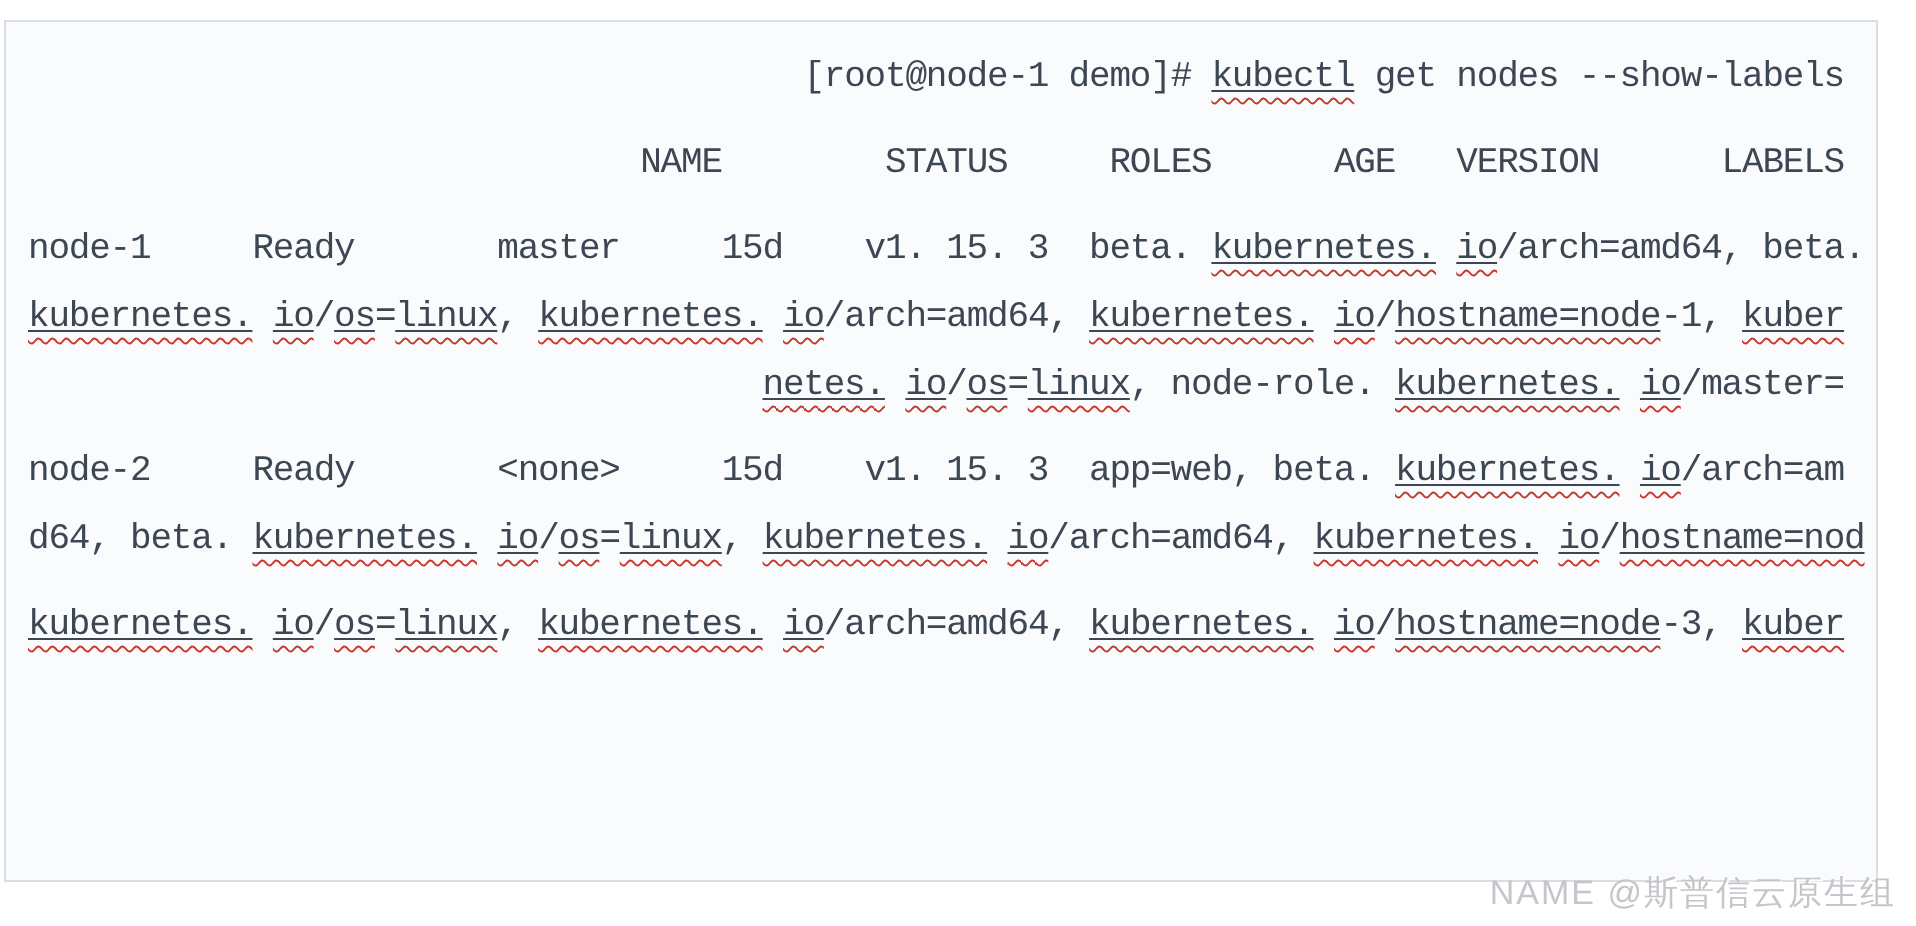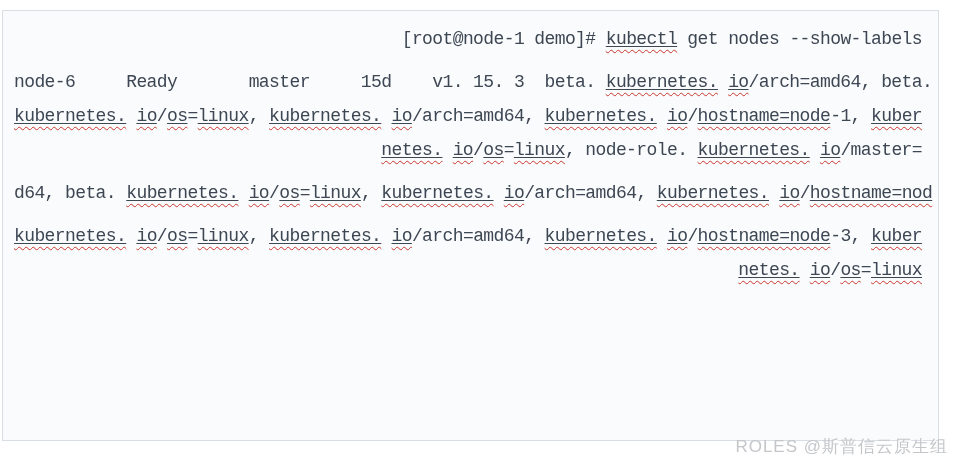--- a/index.html
+++ b/index.html
@@ -63,27 +63,30 @@
 </style>
 </head>
 <body>
 
 <div class="terminal">
   <div>
       <div class="para">
         <div class="line"><span>[root@node-1 demo]# </span><span class="sq"><span class="squ">kubectl</span></span><span> get nodes --show-labels</span></div>
       </div>
       <div class="para">
-        <div class="line"><span>node-6     Ready       master     15d    v1. 15. 3  beta. </span><span class="sq"><span class="squ">kubernetes.</span></span><span> </span><span class="sq"><span class="squ">io</span></span><span>/arch=amd64, beta.</span></div>
+        <div class="line"><span>NAME        STATUS     ROLES      AGE   VERSION      LABELS</span></div>
+      </div>
+      <div class="para">
+        <div class="line"><span>node-1     Ready       master     15d    v1. 15. 3  beta. </span><span class="sq"><span class="squ">kubernetes.</span></span><span> </span><span class="sq"><span class="squ">io</span></span><span>/arch=amd64, beta.</span></div>
         <div class="line"><span class="sq"><span class="squ">kubernetes.</span></span><span> </span><span class="sq"><span class="squ">io</span></span><span>/</span><span class="sq"><span class="squ">os</span></span><span>=</span><span class="sq"><span class="squ">linux</span></span><span>, </span><span class="sq"><span class="squ">kubernetes.</span></span><span> </span><span class="sq"><span class="squ">io</span></span><span>/arch=amd64, </span><span class="sq"><span class="squ">kubernetes.</span></span><span> </span><span class="sq"><span class="squ">io</span></span><span>/</span><span class="sq"><span class="squ">hostname=node</span></span><span>-1, </span><span class="sq"><span class="squ">kuber</span></span></div>
         <div class="line"><span class="sq"><span class="squ">netes.</span></span><span> </span><span class="sq"><span class="squ">io</span></span><span>/</span><span class="sq"><span class="squ">os</span></span><span>=</span><span class="sq"><span class="squ">linux</span></span><span>, node-role. </span><span class="sq"><span class="squ">kubernetes.</span></span><span> </span><span class="sq"><span class="squ">io</span></span><span>/master=</span></div>
       </div>
       <div class="para">
+        <div class="line"><span>node-2     Ready       &lt;none&gt;     15d    v1. 15. 3  app=web, beta. </span><span class="sq"><span class="squ">kubernetes.</span></span><span> </span><span class="sq"><span class="squ">io</span></span><span>/arch=am</span></div>
         <div class="line"><span>d64, beta. </span><span class="sq"><span class="squ">kubernetes.</span></span><span> </span><span class="sq"><span class="squ">io</span></span><span>/</span><span class="sq"><span class="squ">os</span></span><span>=</span><span class="sq"><span class="squ">linux</span></span><span>, </span><span class="sq"><span class="squ">kubernetes.</span></span><span> </span><span class="sq"><span class="squ">io</span></span><span>/arch=amd64, </span><span class="sq"><span class="squ">kubernetes.</span></span><span> </span><span class="sq"><span class="squ">io</span></span><span>/</span><span class="sq"><span class="squ">hostname=nod</span></span></div>
       </div>
       <div class="para">
         <div class="line"><span class="sq"><span class="squ">kubernetes.</span></span><span> </span><span class="sq"><span class="squ">io</span></span><span>/</span><span class="sq"><span class="squ">os</span></span><span>=</span><span class="sq"><span class="squ">linux</span></span><span>, </span><span class="sq"><span class="squ">kubernetes.</span></span><span> </span><span class="sq"><span class="squ">io</span></span><span>/arch=amd64, </span><span class="sq"><span class="squ">kubernetes.</span></span><span> </span><span class="sq"><span class="squ">io</span></span><span>/</span><span class="sq"><span class="squ">hostname=node</span></span><span>-3, </span><span class="sq"><span class="squ">kuber</span></span></div>
-        <div class="line"><span class="sq"><span class="squ">netes.</span></span><span> </span><span class="sq"><span class="squ">io</span></span><span>/</span><span class="sq"><span class="squ">os</span></span><span>=</span><span class="sq"><span class="squ">linux</span></span></div>
       </div>
     </div>
 </div>
 
-<div class="watermark">ROLES @斯普信云原生组</div>
+<div class="watermark">NAME @斯普信云原生组</div>
 
 </body></html>

